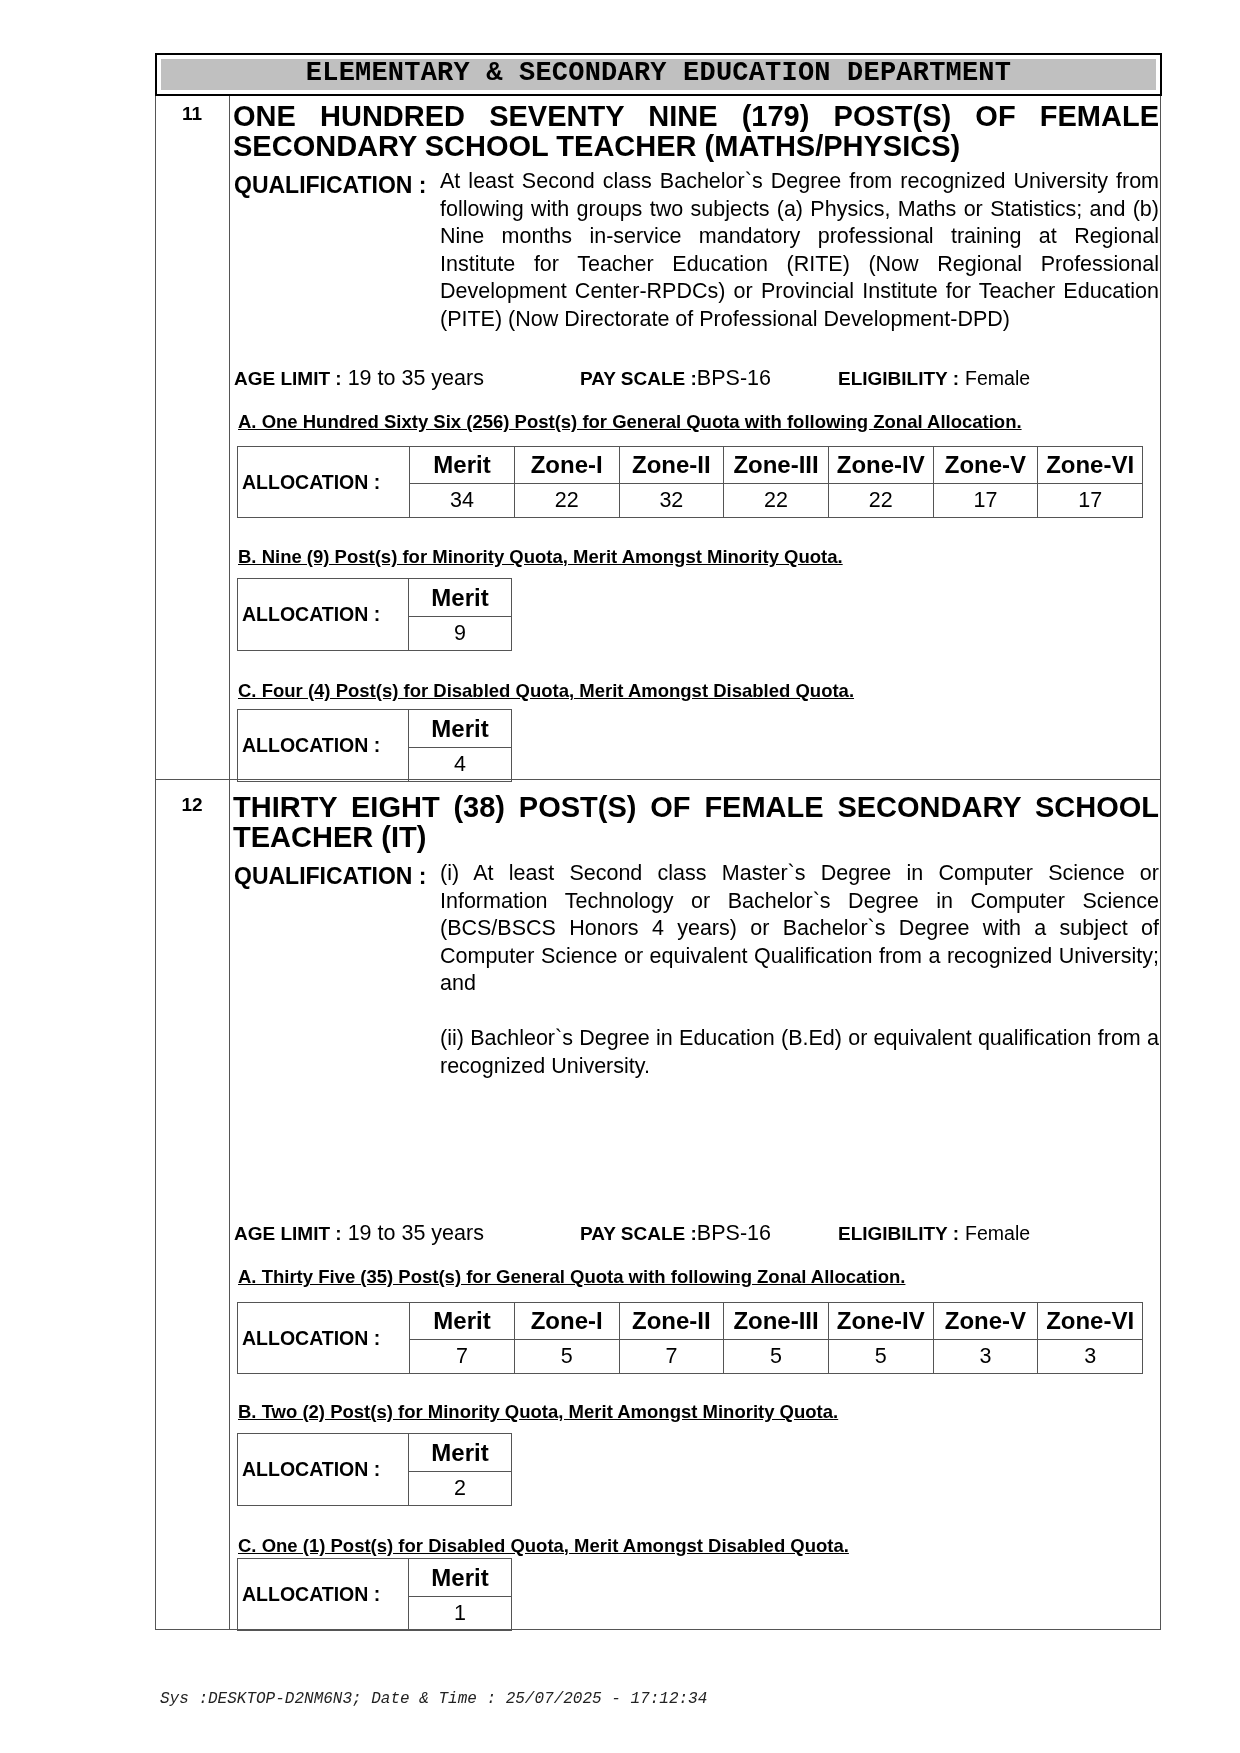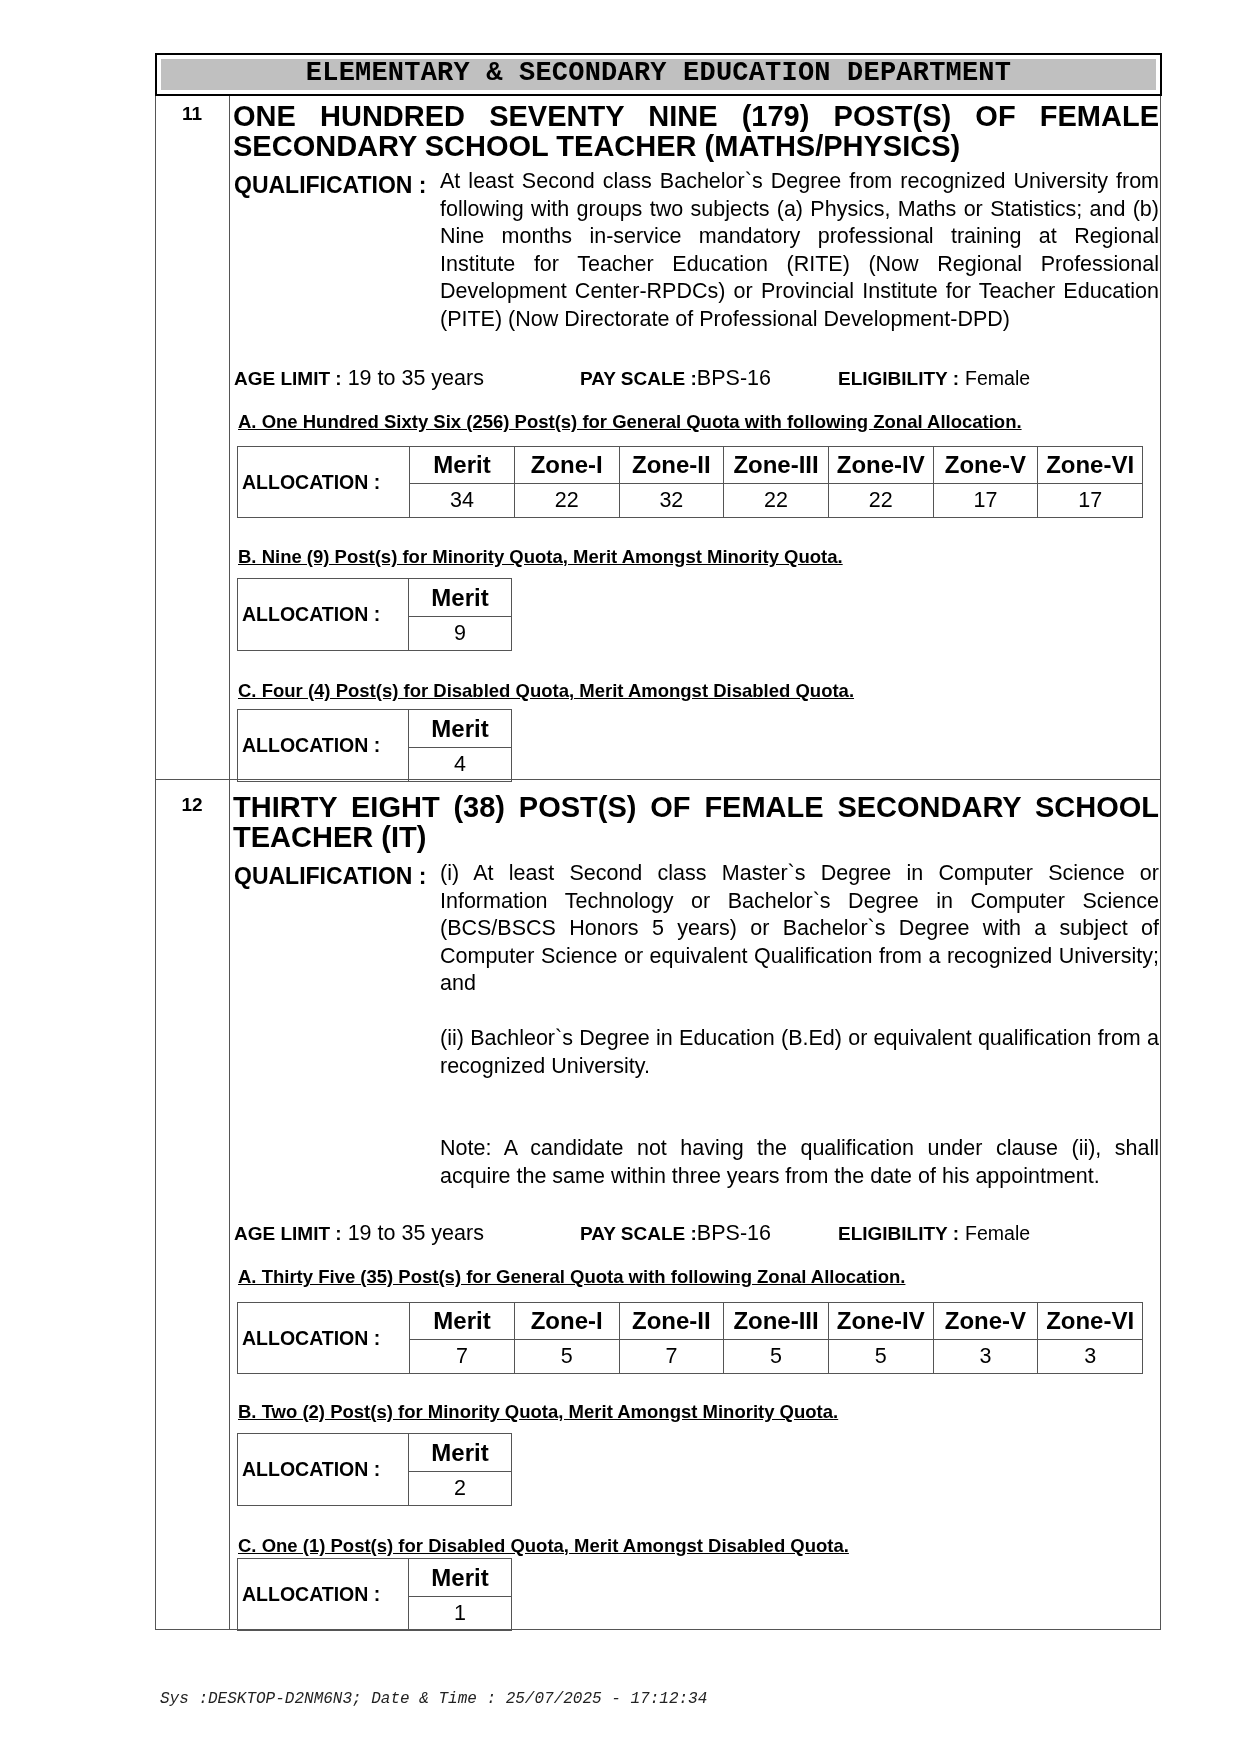--- a/index.html
+++ b/index.html
@@ -124,25 +124,24 @@
   <tr class="r2">
     <td class="val">4</td>
   </tr>
 </tbody>
   </table>
 
 <div class="sno" style="top:794px;">12</div>
 <div class="post-title" style="top:792px; width:926px;">THIRTY EIGHT (38) POST(S) OF FEMALE SECONDARY SCHOOL TEACHER (IT)</div>
 <div class="lbl" style="top:863px;">QUALIFICATION :</div>
 <div class="qual" style="top:860px;">
-  <p>(i) At least Second class Master`s Degree in Computer Science or Information Technology or Bachelor`s Degree in Computer Science (BCS/BSCS Honors 5 years) or Bachelor`s Degree with a subject of Computer Science or equivalent Qualification from a recognized University; and</p>
+  <p>(i) At least Second class Master`s Degree in Computer Science or Information Technology or Bachelor`s Degree in Computer Science (BCS/BSCS Honors 4 years) or Bachelor`s Degree with a subject of Computer Science or equivalent Qualification from a recognized University; and</p>
   <div class="gap"></div>
   <p>(ii) Bachleor`s Degree in Education (B.Ed) or equivalent qualification from a recognized University.</p>
   <div class="gap2"></div>
-  <p>Note: A candidate not having the qualification under clause (ii), shall acquire the same within three years from the date of his appointment.</p>
 </div>
 <div class="meta-row" style="top:1221px;">
   <span class="seg" style="left:0;"><b>AGE LIMIT :</b> <span>19 to 35 years</span></span>
   <span class="seg" style="left:346px;"><b>PAY SCALE :</b><span>BPS-16</span></span>
   <span class="seg" style="left:604px;"><b>ELIGIBILITY :</b> <span style="font-size:19.5px;">Female</span></span>
 </div>
 
 <div class="quota-head" style="top:1266px;">A. Thirty Five (35) Post(s) for General Quota with following Zonal Allocation.</div>
 <table class="alloc wide" style="top:1302px; width:906px;">
   <tbody>

